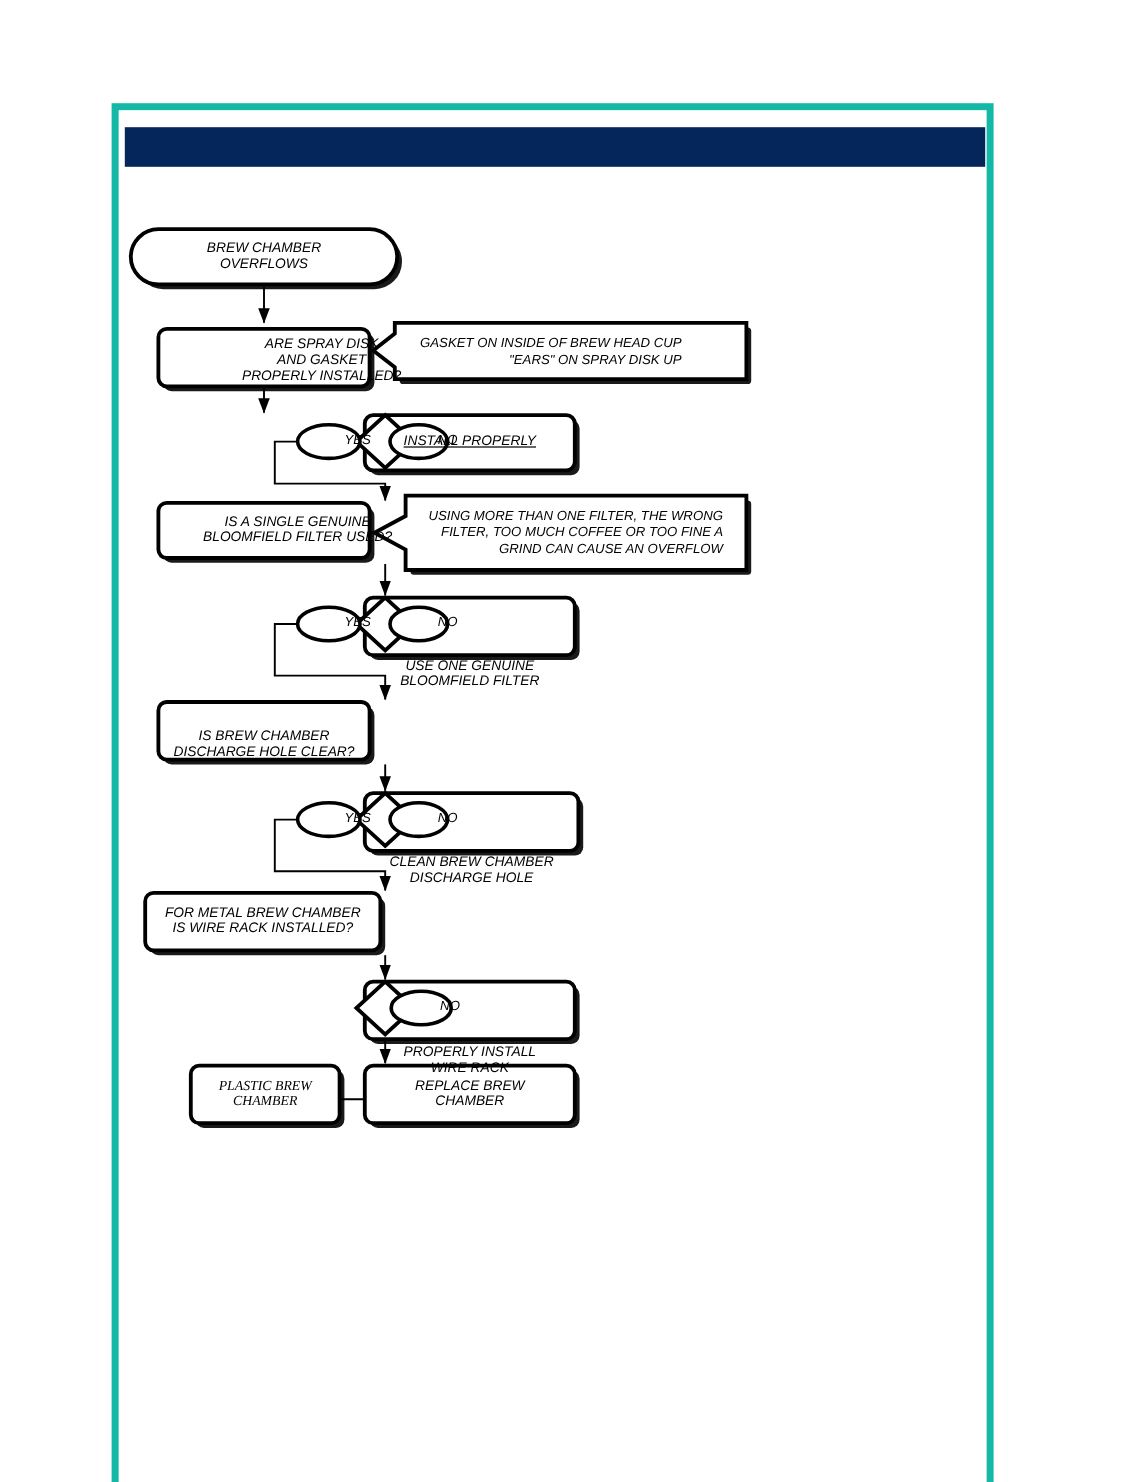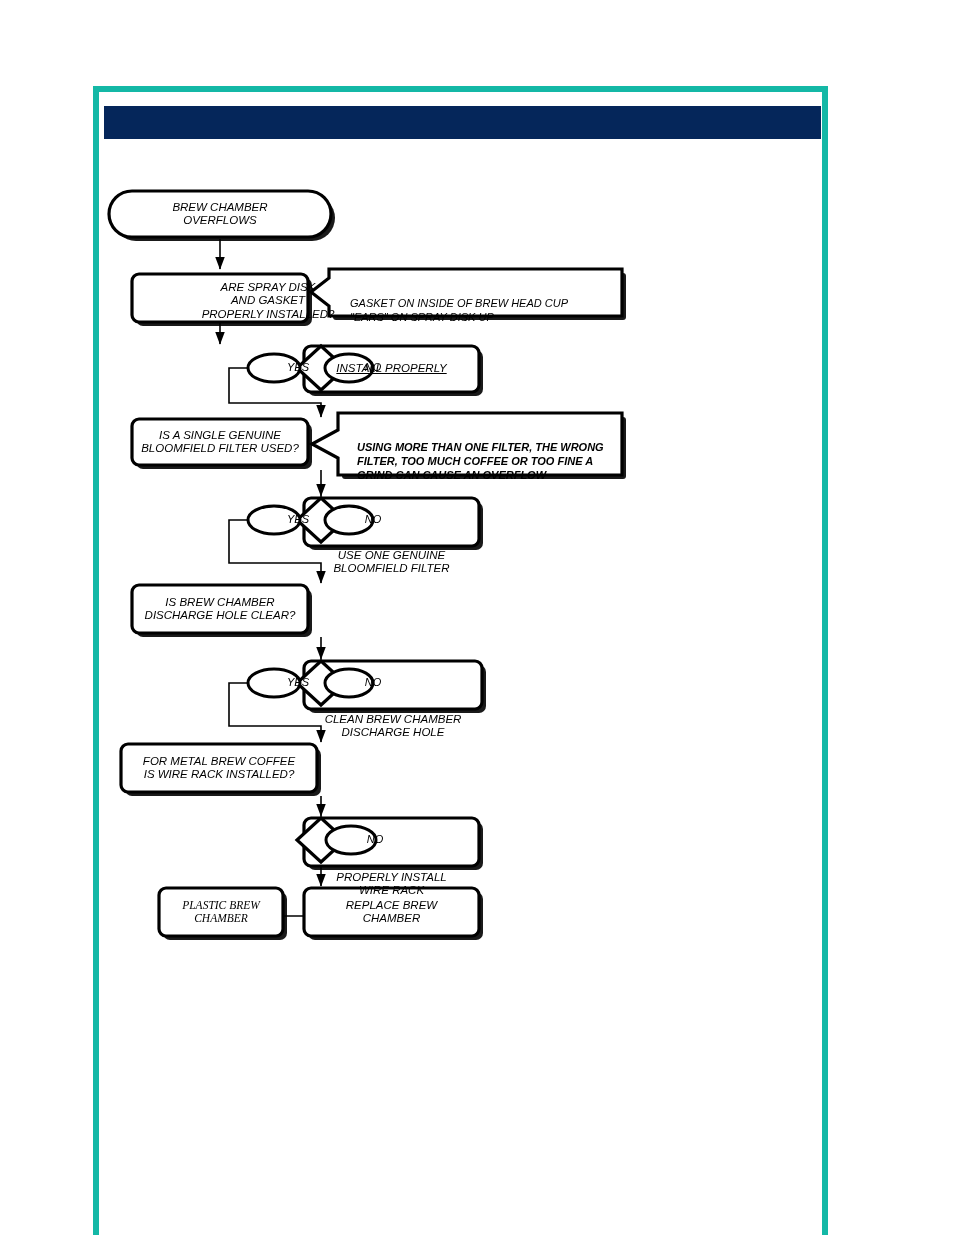--- a/index.html
+++ b/index.html
@@ -100,22 +100,21 @@
     font-family: "Liberation Sans", sans-serif;
     font-style: italic;
     font-size: 11.5px;
     line-height: 13.5px;
     color: #000000;
     white-space: pre-line;
     pointer-events: none;
   }
   .node-label.left-align {
     justify-content: flex-start;
-    text-align: left;
-    margin-top: 17px;
+    text-align: right;
   }
   .pill-label  { font-size: 11.5px; }
   .yn-label    { font-size: 11px; font-style: italic; margin-left: 24px; }
   .note-label  { font-size: 11px; line-height: 14px; }
 </style>
 </head>
 <body>
 
 <div id="page-frame">
   <div id="frame-inner">
@@ -242,43 +241,43 @@
 PROPERLY INSTALLED?</div>
 
       <div class="node-label note-label left-align" style="left:243px; top:177px; width:275px; height:47px; padding-left:8px;">GASKET ON INSIDE OF BREW HEAD CUP
 "EARS" ON SPRAY DISK UP</div>
 
       <div class="node-label yn-label" style="left:149px; top:262px; width:52px; height:28px;">YES</div>
       <div class="node-label yn-label" style="left:226px; top:262px; width:48px; height:28px;">NO</div>
 
       <div class="node-label" style="left:205px; top:254px; width:175px; height:46px;text-decoration:underline;">INSTALL PROPERLY</div>
 
-      <div class="node-label" style="left:33px;  top:327px; width:176px; height:46px;">IS A SINGLE GENUINE
+      <div class="node-label" style="left:33px;  top:327px; width:176px; height:46px;padding-left:28px;">IS A SINGLE GENUINE
 BLOOMFIELD FILTER USED?</div>
 
-      <div class="node-label note-label left-align" style="left:250px; top:321px; width:270px; height:62px; padding-left:8px;font-weight:bold;">USING MORE THAN ONE FILTER, THE WRONG
+      <div class="node-label note-label left-align" style="left:250px; top:321px; width:270px; height:62px; padding-left:8px;">USING MORE THAN ONE FILTER, THE WRONG
 FILTER, TOO MUCH COFFEE OR TOO FINE A
 GRIND CAN CAUSE AN OVERFLOW</div>
 
       <div class="node-label yn-label" style="left:149px; top:414px; width:52px; height:28px;">YES</div>
       <div class="node-label yn-label" style="left:226px; top:414px; width:48px; height:28px;">NO</div>
 
       <div class="node-label" style="left:205px; top:406px; width:175px; height:48px;margin-top:40px;">USE ONE GENUINE
 BLOOMFIELD FILTER</div>
 
-      <div class="node-label" style="left:33px;  top:493px; width:176px; height:48px;">IS BREW CHAMBER
+      <div class="node-label" style="left:33px;  top:505px; width:176px; height:48px;">IS BREW CHAMBER
 DISCHARGE HOLE CLEAR?</div>
 
       <div class="node-label yn-label" style="left:149px; top:577px; width:52px; height:28px;">YES</div>
       <div class="node-label yn-label" style="left:226px; top:577px; width:48px; height:28px;">NO</div>
 
       <div class="node-label" style="left:205px; top:569px; width:178px; height:48px;margin-top:41px;">CLEAN BREW CHAMBER
 DISCHARGE HOLE</div>
 
-      <div class="node-label" style="left:22px;  top:652px; width:196px; height:48px;">FOR METAL BREW COFFEE
+      <div class="node-label" style="left:22px;  top:652px; width:196px; height:48px;">FOR METAL BREW CHAMBER
 IS WIRE RACK INSTALLED?</div>
 
       <div class="node-label yn-label" style="left:228px; top:734px; width:48px; height:28px;">NO</div>
 
       <div class="node-label" style="left:205px; top:768px; width:175px; height:48px;">PROPERLY INSTALL
 WIRE RACK</div>
 
       <div class="node-label" style="left:60px;  top:796px; width:124px; height:48px;font-family:Liberation Serif, serif;">PLASTIC BREW
 CHAMBER</div>
 

